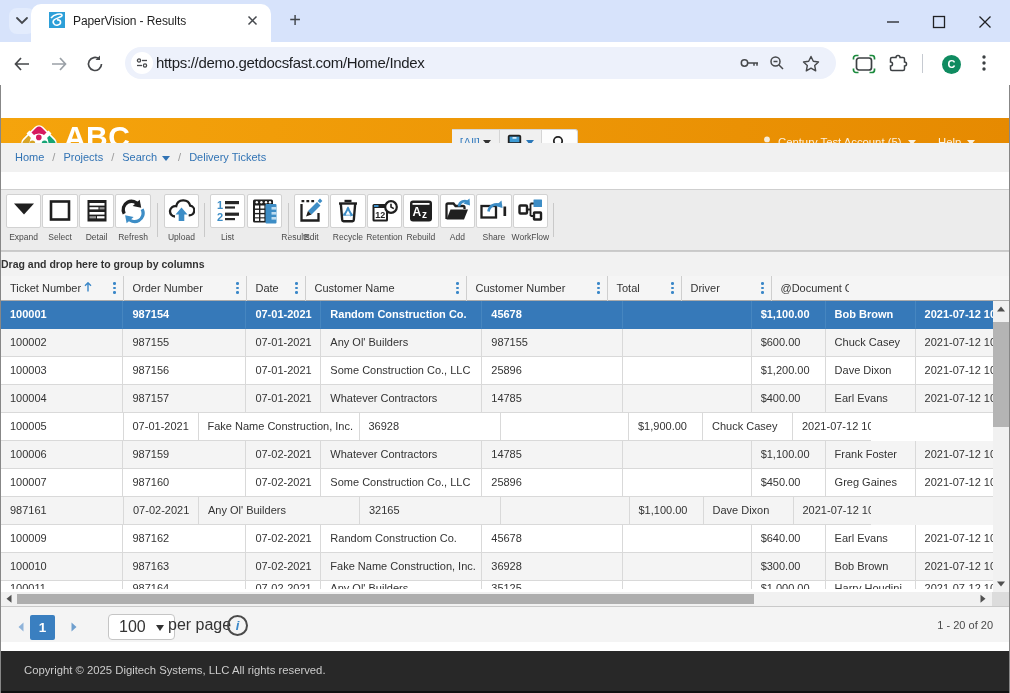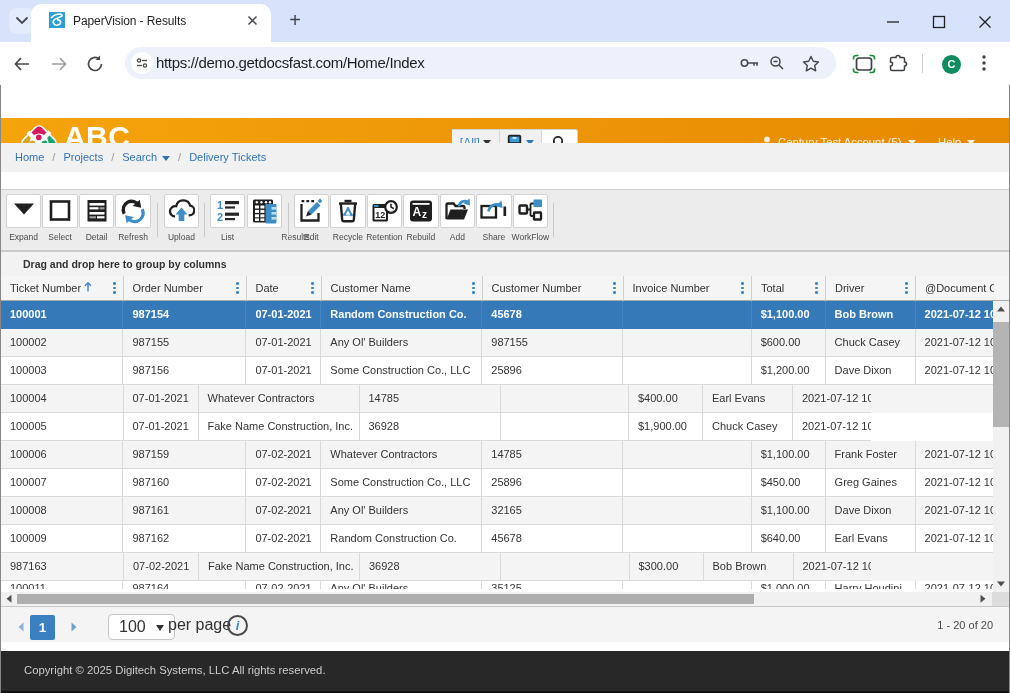--- a/index.html
+++ b/index.html
@@ -50,38 +50,38 @@
 #crumbs .sep { color:#9a9a9a; padding:0 8px; font-size:11px; }
 #crumbs .bc-caret { display:inline-block; width:0; height:0; border-left:4px solid transparent; border-right:4px solid transparent; border-top:5px solid #3173b4; margin-left:5px; vertical-align:middle; }
 
 
 #atoolbar { position:absolute; left:1px; top:189px; width:1008px; height:62px; background:#ececec; border-top:1px solid #cfcfcf; border-bottom:1px solid #c9c9c9; }
 .tbtn { position:absolute; top:3.5px; width:35.5px; height:34px; background:#fff; border:1px solid #d2d2d2; border-radius:2px; display:flex; align-items:center; justify-content:center; }
 .tlbl { position:absolute; top:41.5px; font-size:8.5px; color:#4a4a4a; text-align:center; width:60px; margin-left:-30px; }
 .tsep { position:absolute; top:13px; height:34px; width:1px; background:#c9c9c9; }
 
 
-#dragbar { position:absolute; left:1px; top:251px; width:1008px; height:24.5px; background:#f2f2f2; border-top:1px solid #cccccc; font-size:10.5px; font-weight:bold; color:#333; line-height:24px; padding-left:22px; }
+#dragbar { position:absolute; left:1px; top:251px; width:1008px; height:24.5px; background:#f2f2f2; border-top:1px solid #cccccc; font-size:10.5px; font-weight:bold; color:#333; line-height:24px; padding-left:0; }
 
 
 #grid { position:absolute; left:1px; top:275.5px; width:1008px; }
 #ghead { position:absolute; left:0; top:0; width:1008px; height:25.5px; background:#f5f5f5; border-bottom:1px solid #ababab; display:flex; }
 .hc { position:relative; height:25.5px; border-right:1px solid #cfcfcf; font-size:11px; color:#333; line-height:24px; padding-left:9px; white-space:nowrap; overflow:hidden; }
 .kebab { position:absolute; right:7px; top:6.5px; width:2.7px; }
 .kebab i { display:block; width:2.7px; height:2.7px; border-radius:50%; background:#3a87c8; margin-bottom:1.9px; }
 #gbody { position:absolute; left:0; top:25.5px; width:992px; height:287.5px; overflow:hidden; background:#ef4444; }
 .row { display:flex; height:28px; background:#fff; }
 .row.alt { background:#f4f4f4; }
 .row.sel { background:#3679b9; color:#fff; font-weight:bold; }
 .c { height:28px; border-right:1px solid #d9d9d9; border-bottom:1px solid #d9d9d9; font-size:11px; color:#333; line-height:27px; padding-left:9px; white-space:nowrap; overflow:hidden; }
 .row.sel .c { color:#fff; border-right-color:#4686c0; border-bottom-color:#3679b9; }
 .row.last .c { line-height:15px; }
 
 .w0{width:122.5px}.w1{width:123px}.w2{width:75px}.w3{width:161px}.w4{width:141px}.w5{width:128.5px}.w6{width:74px}.w7{width:90px}.w8{width:77.5px; border-right:none}
-.hw0{width:122.5px}.hw1{width:123px}.hw2{width:75px}.hw3{width:161px}.hw4{width:141px}.hw5{width:128.5px}.hw6{width:74px}.hw7{width:90px}.hw8{width:77.5px}
+.hw0{width:122.5px}.hw1{width:123px}.hw2{width:59px}.hw3{width:161px}.hw4{width:141px}.hw5{width:128.5px}.hw6{width:74px}.hw7{width:90px}.hw8{width:77.5px}
 
 
 #vsb { position:absolute; left:992px; top:25.5px; width:16px; height:291px; background:#f1f1f1; }
 #vsb .thumb { position:absolute; left:0; top:21px; width:16px; height:105px; background:#b4b4b4; }
 #hsb { position:absolute; left:1px; top:592px; width:1008px; height:13.5px; background:#f1f1f1; }
 #hsb .thumb { position:absolute; left:16px; top:1.5px; width:737px; height:10.5px; background:#aeaeae; }
 #hsb .corner { position:absolute; left:991px; top:0; width:17px; height:13.5px; background:#dcdcdc; }
 
 
 #pager { position:absolute; left:1px; top:605.5px; width:1008px; height:36px; background:#f4f4f4; border-top:1px solid #c9c9c9; }
@@ -431,25 +431,20 @@
     <div class="hc hw3">Customer Name<span class="kebab">
           <i></i>
           <i></i>
           <i></i>
         </span></div>
     <div class="hc hw4">Customer Number<span class="kebab">
           <i></i>
           <i></i>
           <i></i>
         </span></div>
-    <div class="hc hw5">Invoice Number<span class="kebab">
-          <i></i>
-          <i></i>
-          <i></i>
-        </span></div>
     <div class="hc hw6">Total<span class="kebab">
           <i></i>
           <i></i>
           <i></i>
         </span></div>
     <div class="hc hw7">Driver<span class="kebab">
           <i></i>
           <i></i>
           <i></i>
         </span></div>
@@ -484,20 +479,21 @@
         <div class="c w2">07-01-2021</div>
         <div class="c w3">Some Construction Co., LLC</div>
         <div class="c w4">25896</div>
         <div class="c w5"></div>
         <div class="c w6">$1,200.00</div>
         <div class="c w7">Dave Dixon</div>
         <div class="c w8">2021-07-12 10:1</div>
       </div>
       <div class="row alt">
         <div class="c w0">100004</div>
+        <div class="c w1">987157</div>
         <div class="c w2">07-01-2021</div>
         <div class="c w3">Whatever Contractors</div>
         <div class="c w4">14785</div>
         <div class="c w5"></div>
         <div class="c w6">$400.00</div>
         <div class="c w7">Earl Evans</div>
         <div class="c w8">2021-07-12 10:1</div>
       </div>
       <div class="row">
         <div class="c w0">100005</div>
@@ -525,21 +521,20 @@
         <div class="c w1">987160</div>
         <div class="c w2">07-02-2021</div>
         <div class="c w3">Some Construction Co., LLC</div>
         <div class="c w4">25896</div>
         <div class="c w5"></div>
         <div class="c w6">$450.00</div>
         <div class="c w7">Greg Gaines</div>
         <div class="c w8">2021-07-12 10:1</div>
       </div>
       <div class="row alt">
-        <div class="c w0">100008</div>
         <div class="c w1">987161</div>
         <div class="c w2">07-02-2021</div>
         <div class="c w3">Any Ol' Builders</div>
         <div class="c w4">32165</div>
         <div class="c w5"></div>
         <div class="c w6">$1,100.00</div>
         <div class="c w7">Dave Dixon</div>
         <div class="c w8">2021-07-12 10:1</div>
       </div>
       <div class="row">
@@ -547,20 +542,21 @@
         <div class="c w1">987162</div>
         <div class="c w2">07-02-2021</div>
         <div class="c w3">Random Construction Co.</div>
         <div class="c w4">45678</div>
         <div class="c w5"></div>
         <div class="c w6">$640.00</div>
         <div class="c w7">Earl Evans</div>
         <div class="c w8">2021-07-12 10:1</div>
       </div>
       <div class="row alt">
+        <div class="c w0">100010</div>
         <div class="c w1">987163</div>
         <div class="c w2">07-02-2021</div>
         <div class="c w3">Fake Name Construction, Inc.</div>
         <div class="c w4">36928</div>
         <div class="c w5"></div>
         <div class="c w6">$300.00</div>
         <div class="c w7">Bob Brown</div>
         <div class="c w8">2021-07-12 10:1</div>
       </div>
       <div class="row last">

